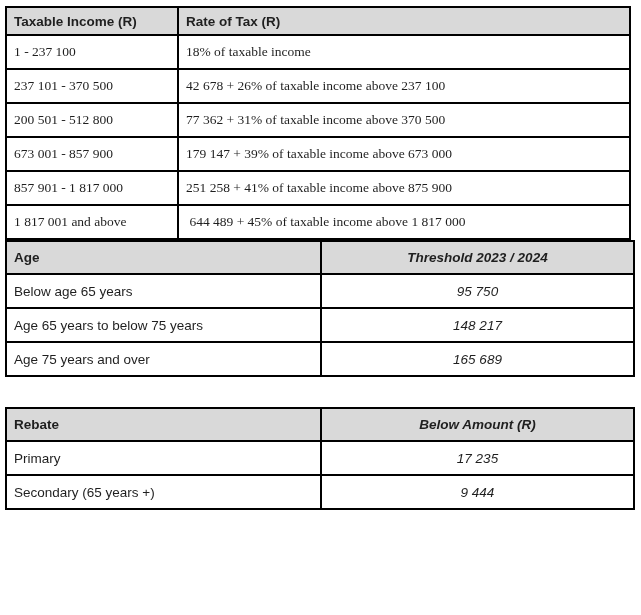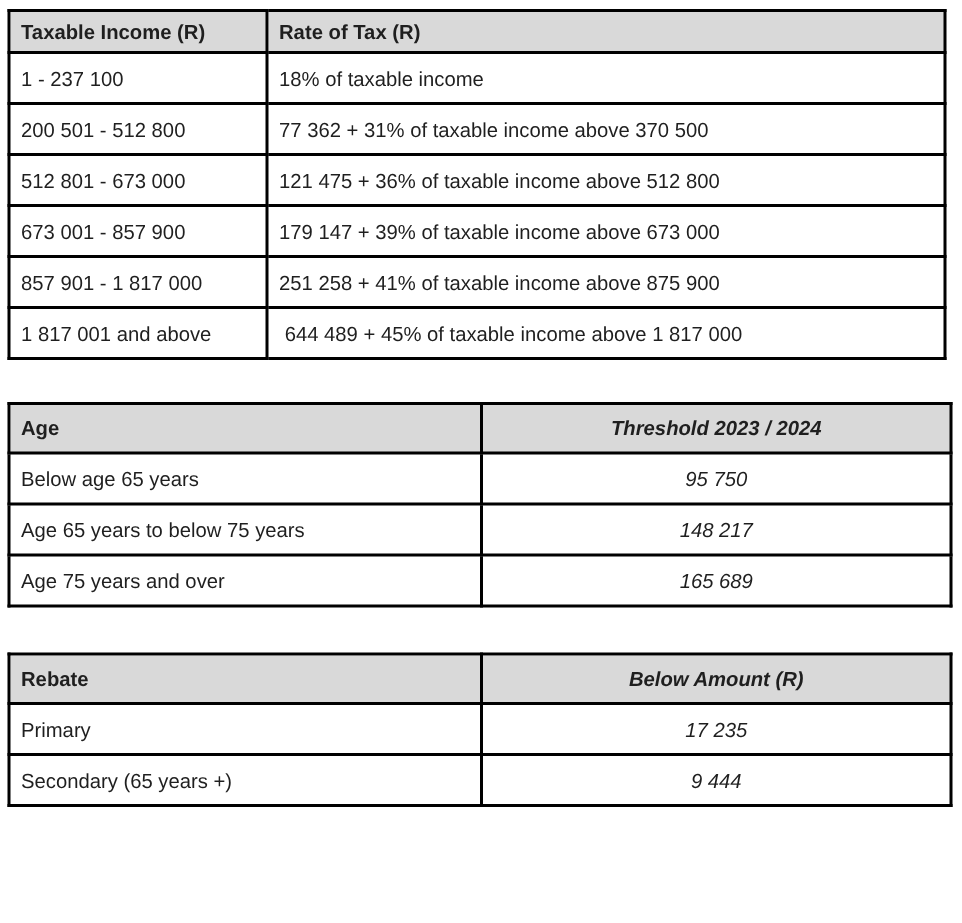--- a/index.html
+++ b/index.html
@@ -28,24 +28,24 @@
     vertical-align: middle;
     text-align: left;
     overflow: hidden;
     white-space: nowrap;
   }
   table.t th {
     background: #d9d9d9;
     font-weight: bold;
   }
   
-  .t1 { width: 626px; margin-bottom: 28px; }
+  .t1 { width: 626px; }
   .t1 .c1a { width: 172px; }
   .t1 tr.hrow { height: 28px; }
-  .t1 tr.drow { height: 34px; }
+  .t1 tr.drow { height: 34px; font-family: Liberation Serif, serif; }
   
   .t2, .t3 { width: 630px; }
   .t2 { margin-bottom: 30px; }
   .t2 .c2a, .t3 .c2a { width: 315px; }
   .t2 tr.hrow, .t3 tr.hrow { height: 33px; padding-left: 23px; }
   .t2 tr.drow, .t3 tr.drow { height: 34px; }
   .center { text-align: center !important; font-style: italic; }
 </style>
 </head>
 <body>
@@ -60,26 +60,26 @@
     <tbody>
       <tr class="hrow">
         <th>Taxable Income (R)</th>
         <th>Rate of Tax (R)</th>
       </tr>
       <tr class="drow">
         <td>1 - 237 100</td>
         <td>18% of taxable income</td>
       </tr>
       <tr class="drow">
+        <td>237 101 - 370 500</td>
+        <td>42 678 + 26% of taxable income above 237 100</td>
+      </tr>
+      <tr class="drow">
         <td>200 501 - 512 800</td>
         <td>77 362 + 31% of taxable income above 370 500</td>
-      </tr>
-      <tr class="drow">
-        <td>512 801 - 673 000</td>
-        <td>121 475 + 36% of taxable income above 512 800</td>
       </tr>
       <tr class="drow">
         <td>673 001 - 857 900</td>
         <td>179 147 + 39% of taxable income above 673 000</td>
       </tr>
       <tr class="drow">
         <td>857 901 - 1 817 000</td>
         <td>251 258 + 41% of taxable income above 875 900</td>
       </tr>
       <tr class="drow">

